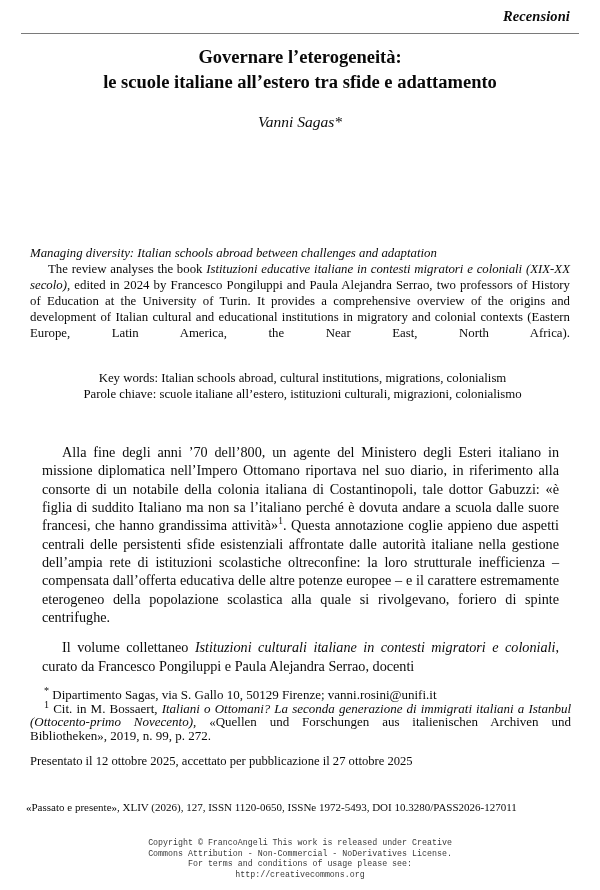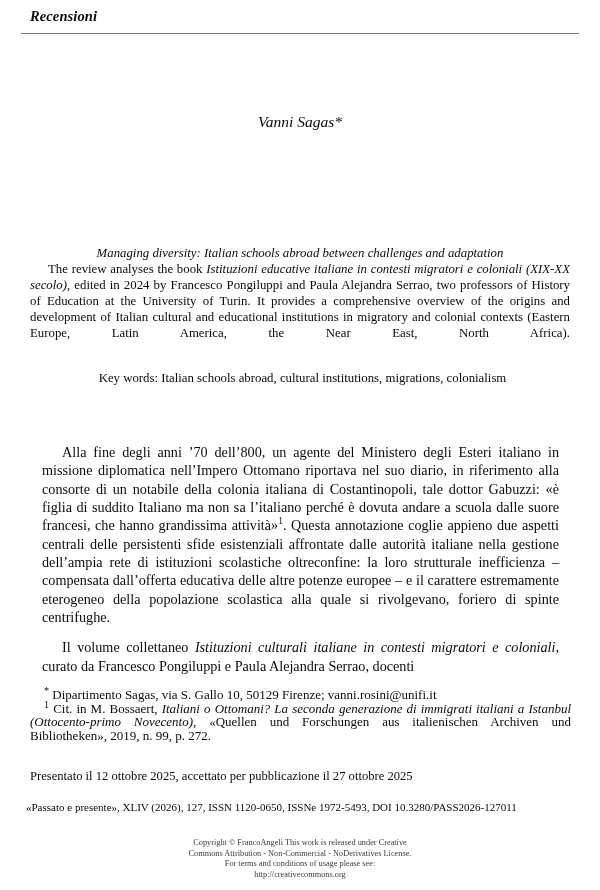--- a/index.html
+++ b/index.html
@@ -21,21 +21,21 @@
     width: 600px;
     height: 890px;
   }
 
   
   .running-head {
     position: absolute;
     left: 30px;
     top: 8px;
     width: 540px;
-    text-align: left;
+    text-align: right;
     font-style: italic;
     font-weight: bold;
     font-size: 14.5px;
     letter-spacing: 0.1px;
   }
   .head-rule {
     position: absolute;
     left: 21px;
     top: 33px;
     width: 558px;
@@ -73,21 +73,21 @@
     top: 245px;
     width: 540px;
     font-size: 12.8px;
     line-height: 16.1px;
     text-align: justify;
     text-justify: inter-word;
   }
   .abstract-title {
     font-style: italic;
     display: block;
-    text-align: center;
+    text-align: left;
   }
   .abstract-body {
     display: block;
     text-indent: 18px;
     text-align: justify;
   }
   .abstract-body:after {
     content: "";
     display: inline-block;
     width: 100%;
@@ -149,66 +149,70 @@
   }
 
   .accepted {
     position: absolute;
     left: 30px;
     top: 753px;
     width: 541px;
     font-size: 12.6px;
     line-height: 16px;
     text-align: left;
-    margin-top: 15px;
   }
 
   .citation {
     position: absolute;
     left: 26px;
     top: 801px;
     width: 552px;
     font-size: 11px;
     line-height: 13px;
     text-align: left;
     white-space: nowrap;
   }
 
   
   .license {
     position: absolute;
     left: 30px;
     top: 838px;
     width: 540px;
     text-align: center;
-    font-family: Liberation Serif, serif;
+    font-family: Liberation Mono, monospace;
     font-size: 8.3px;
     line-height: 10.6px;
     color: #3a3a3a;
   }
   .license span { display: block; }
 </style>
 </head>
 <body>
 
 <div class="page">
 
   <div class="running-head">Recensioni</div>
   <div class="head-rule"></div>
 
+  <div class="title-block">
+    <span class="title-line">Governare l’eterogeneità:</span>
+    <span class="title-line">le scuole italiane all’estero tra sfide e adattamento</span>
+  </div>
 
   <div class="author">Vanni Sagas*</div>
 
   <div class="abstract-block">
     <span class="abstract-title">Managing diversity: Italian schools abroad between challenges and adaptation</span>
     <span class="abstract-body"><span>The review analyses the book </span><i>Istituzioni educative italiane in contesti migratori e coloniali (XIX-XX secolo)</i><span>, edited in 2024 by Francesco Pongiluppi and Paula Alejandra Serrao, two professors of History of Education at the University of Turin. It provides a comprehensive overview of the origins and development of Italian cultural and educational institutions in migratory and colonial contexts (Eastern Europe, Latin America, the Near East, North Africa).</span></span>
   </div>
 
   <div class="kw-block">
     <span class="kw-line">Key words: Italian schools abroad, cultural institutions, migrations, colonialism</span>
+    <span class="kw-line">Parole chiave: scuole italiane all’estero, istituzioni culturali, migrazioni, colonialismo</span>
   </div>
 
   <div class="body-block">
     <p class="para"><span>Alla fine degli anni ’70 dell’800, un agente del Ministero degli Esteri italiano in missione diplomatica nell’Impero Ottomano riportava nel suo diario, in riferimento alla consorte di un notabile della colonia italiana di Costantinopoli, tale dottor Gabuzzi: «è figlia di suddito Italiano ma non sa l’italiano perché è dovuta andare a scuola dalle suore francesi, che hanno grandissima attività»</span><sup>1</sup><span>. Questa annotazione coglie appieno due aspetti centrali delle persistenti sfide esistenziali affrontate dalle autorità italiane nella gestione dell’ampia rete di istituzioni scolastiche oltreconfine: la loro strutturale inefficienza – compensata dall’offerta educativa delle altre potenze europee – e il carattere estremamente eterogeneo della popolazione scolastica alla quale si rivolgevano, foriero di spinte centrifughe.</span></p>
     <p class="para"><span>Il volume collettaneo </span><i>Istituzioni culturali italiane in contesti migratori e coloniali</i><span>, curato da Francesco Pongiluppi e Paula Alejandra Serrao, docenti</span></p>
   </div>
 
   <div class="footnotes">
     <p class="fn"><span class="fn-mark">*</span><span> Dipartimento Sagas, via S. Gallo 10, 50129 Firenze; vanni.rosini@unifi.it</span></p>
     <p class="fn"><span class="fn-mark">1</span><span> Cit. in M. Bossaert, </span><i>Italiani o Ottomani? La seconda generazione di immigrati italiani a Istanbul (Ottocento-primo Novecento)</i><span>, «Quellen und Forschungen aus italienischen Archiven und Bibliotheken», 2019, n. 99, p. 272.</span></p>

